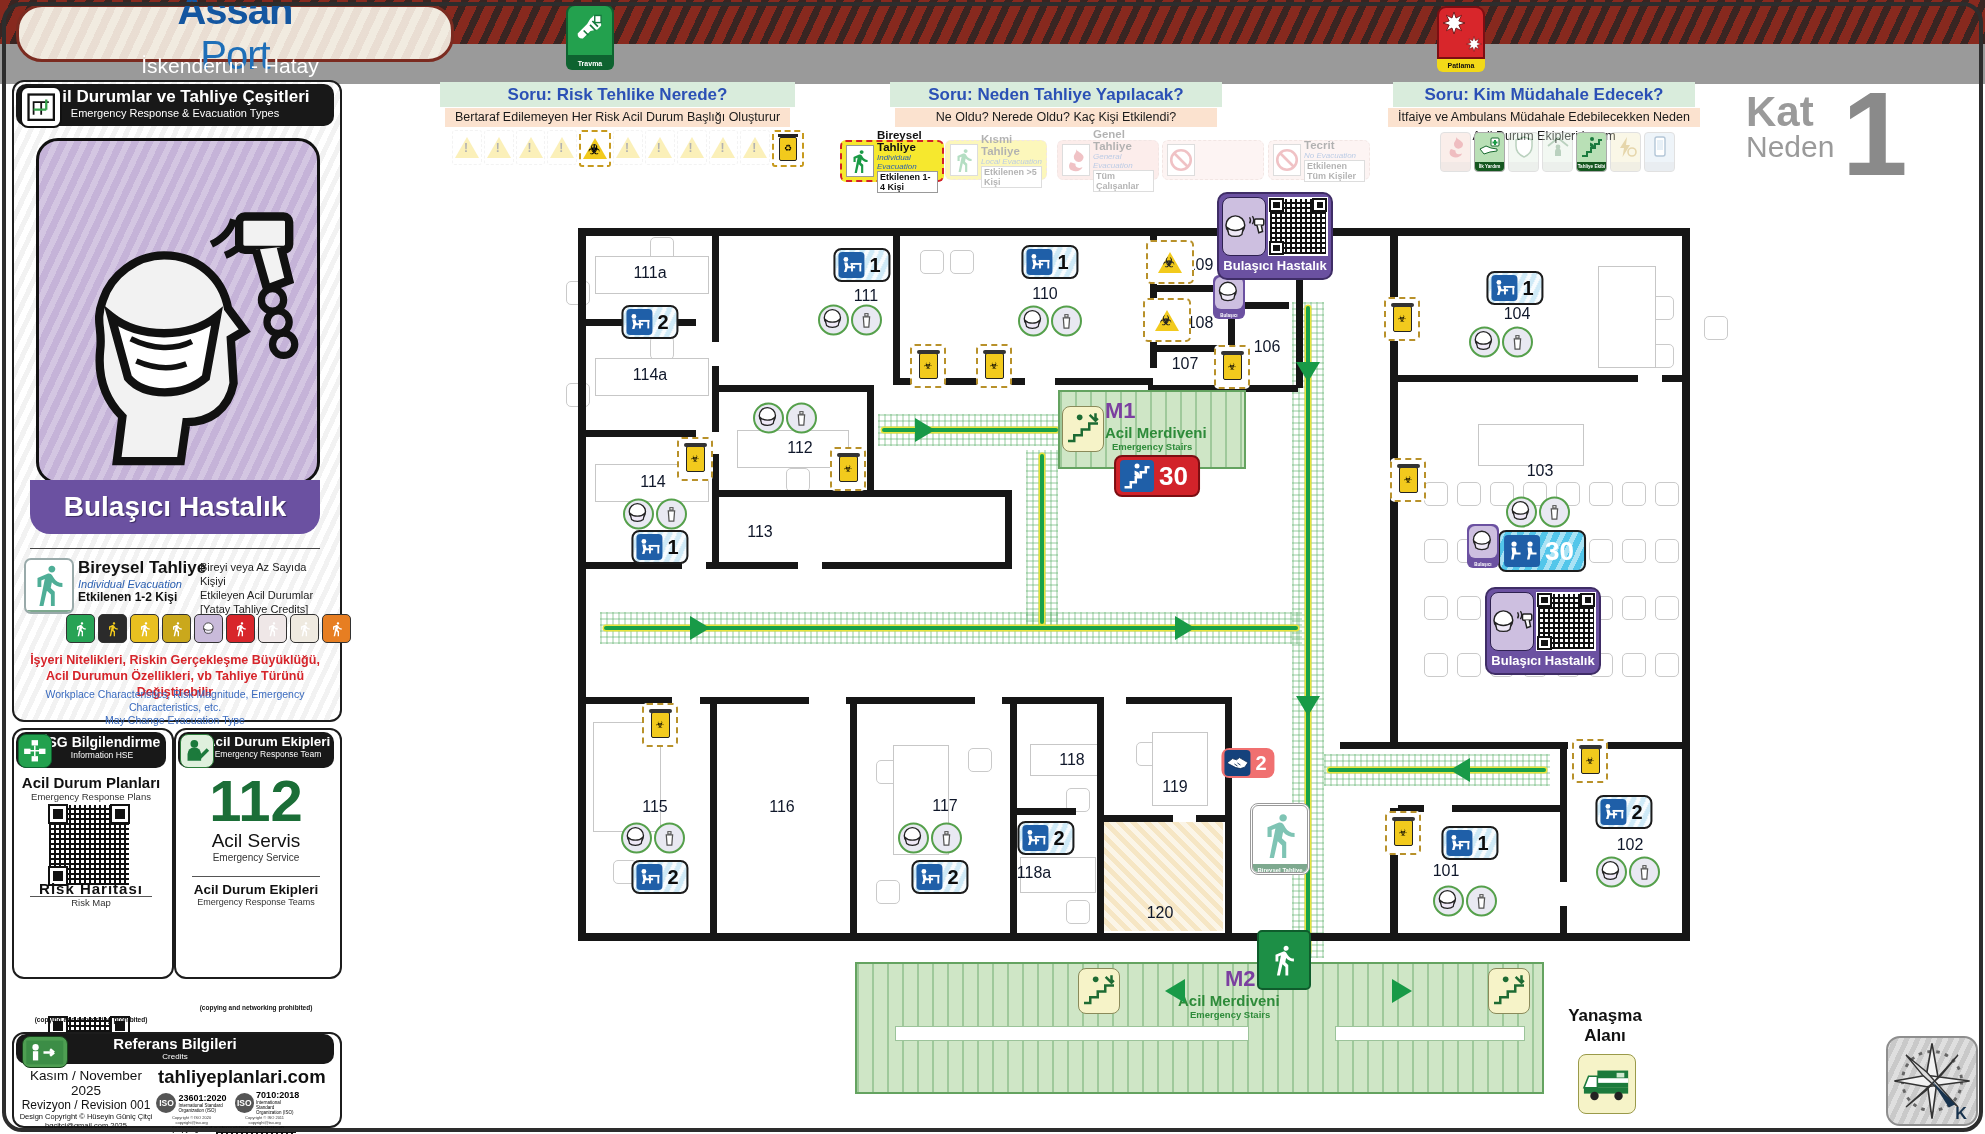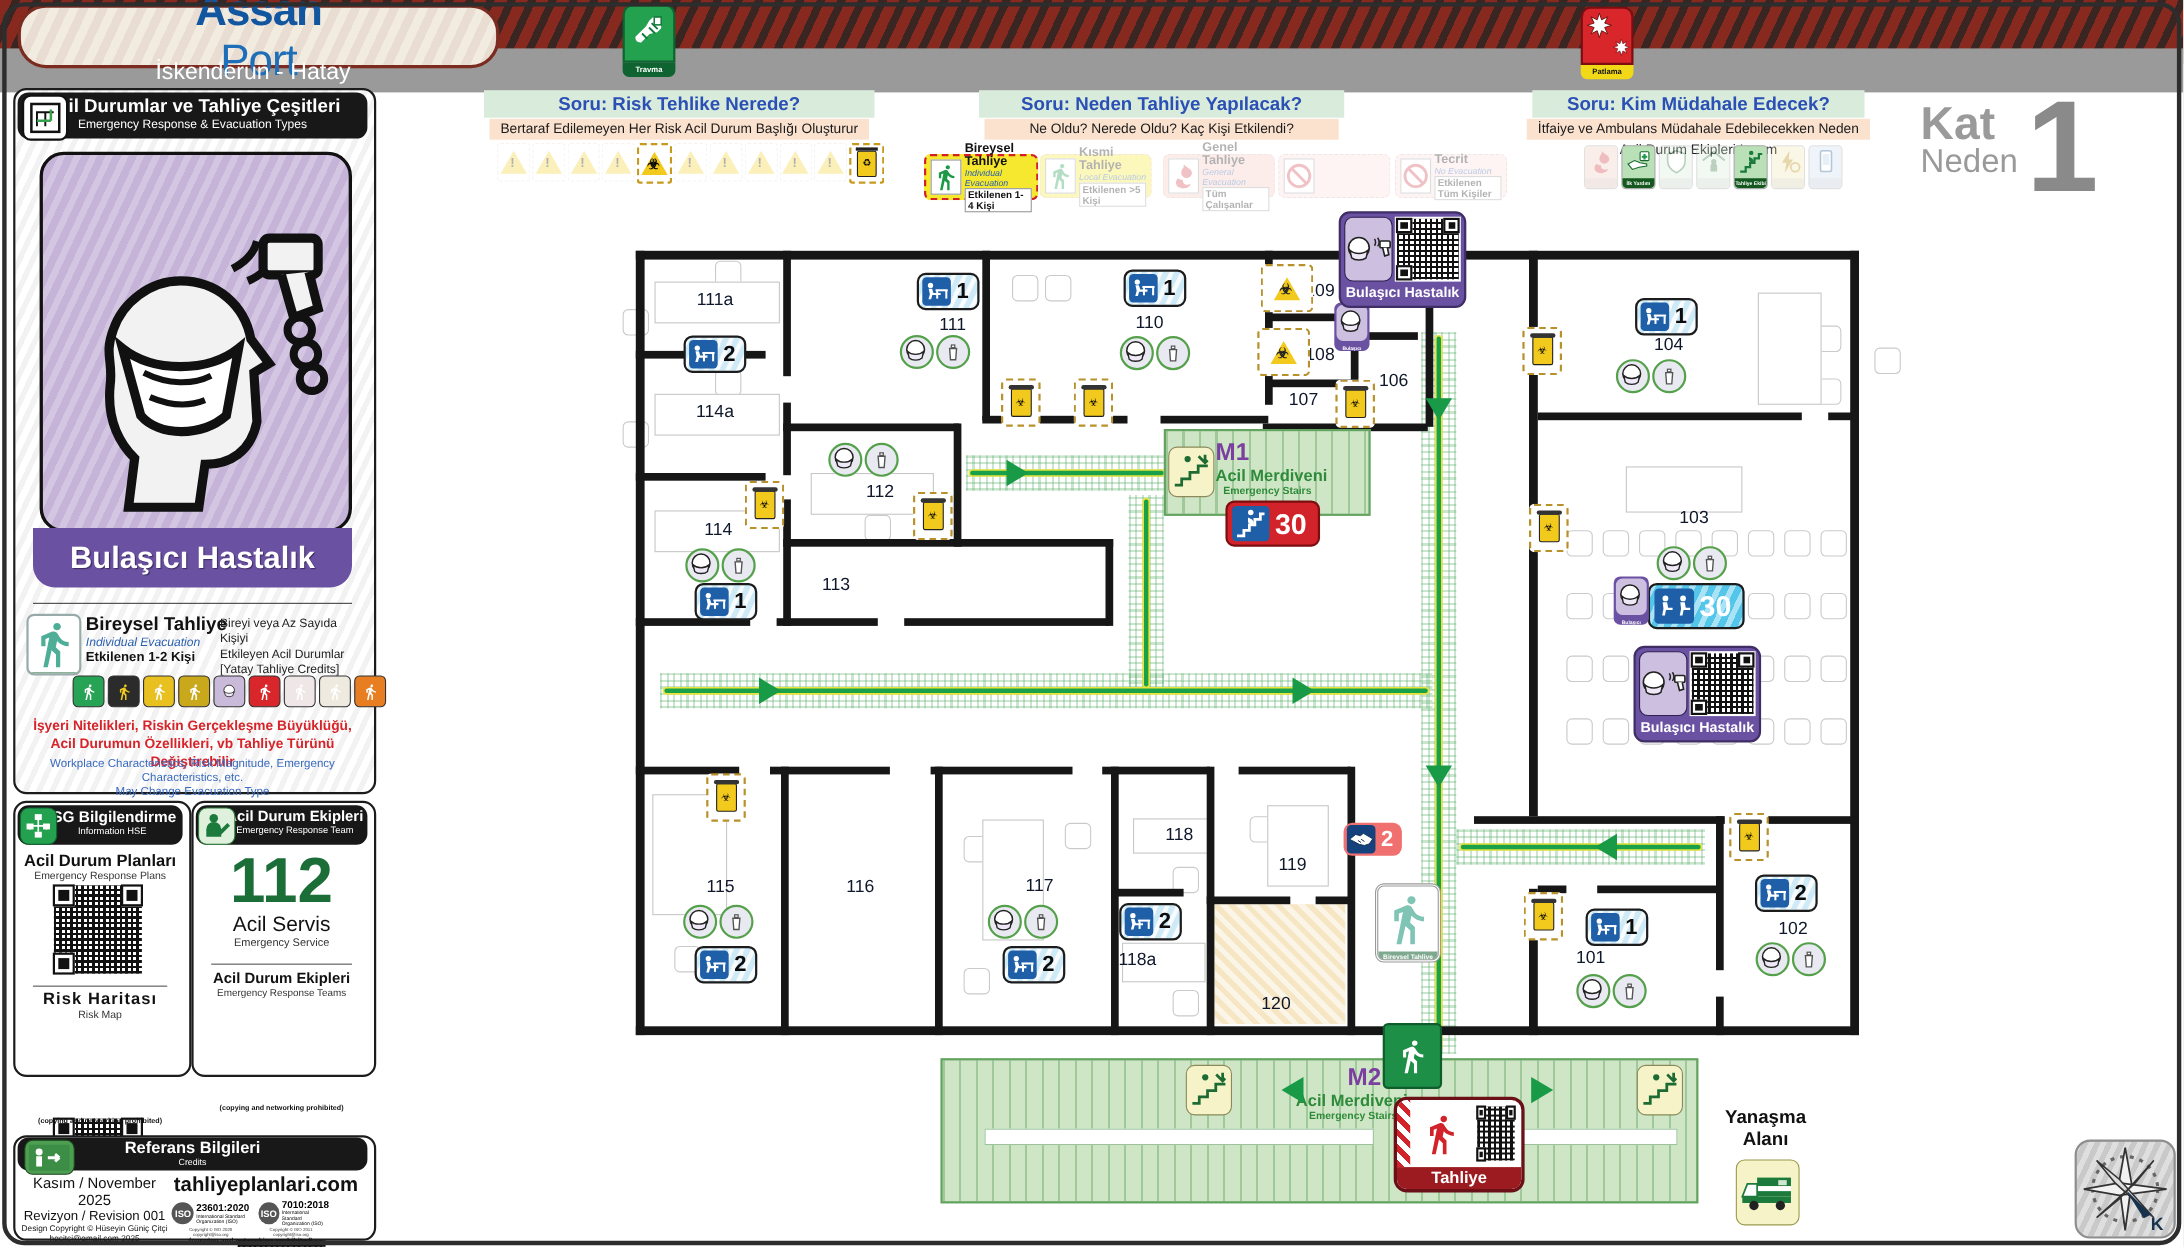--- a/index.html
+++ b/index.html
@@ -421,21 +421,21 @@
   <div class="abs ctext" style="left:14px;top:774px;width:154px">
     <div style="font-size:15px;font-weight:bold;color:#111">Acil Durum Planları</div>
     <div style="font-size:9.5px;color:#333">Emergency Response Plans</div>
   </div>
   <div class="qr abs" style="left:46px;top:802px;width:86px;height:86px">
       <i class="tl"></i>
       <i class="tr"></i>
       <i class="bl"></i>
     </div>
   <div class="abs" style="left:30px;top:896px;width:122px;border-top:1px solid #555"></div>
-  <div class="abs ctext" style="left:14px;top:900px;width:154px">
+  <div class="abs ctext" style="left:14px;top:880px;width:154px">
     <div style="font-size:15px;font-weight:bold;color:#111;letter-spacing:1px">Risk Haritası</div>
     <div style="font-size:9.5px;color:#333">Risk Map</div>
   </div>
   <div class="qr abs" style="left:46px;top:928px;width:86px;height:86px">
       <i class="tl"></i>
       <i class="tr"></i>
       <i class="bl"></i>
     </div>
   <div class="abs ctext" style="left:14px;top:1016px;width:154px;font-size:6.5px;font-weight:bold;color:#111">(copying and networking prohibited)</div>
 
@@ -1087,34 +1087,20 @@
       <div class="arr" style="border-left: 20px solid rgb(24, 154, 71); left: 690px; top: 616px;"></div>
       <div class="arr" style="border-left: 20px solid rgb(24, 154, 71); left: 1175px; top: 616px;"></div>
       <div class="arr" style="border-left: 20px solid rgb(24, 154, 71); left: 915px; top: 418px;"></div>
       <div class="arr" style="border-top: 20px solid rgb(24, 154, 71); left: 1296px; top: 362px;"></div>
       <div class="arr" style="border-top: 20px solid rgb(24, 154, 71); left: 1296px; top: 696px;"></div>
       <div class="arr" style="border-right: 20px solid rgb(24, 154, 71); left: 1438px; top: 758px;"></div>
       <div class="arr" style="border-right: 20px solid rgb(24, 154, 71); left: 1153px; top: 979px;"></div>
       <div class="arr" style="border-left: 20px solid rgb(24, 154, 71); left: 1392px; top: 979px;"></div>
     </div>
 
-  <div class="tahliye">
-    <div class="hstrip"></div>
-    <div style="display:flex;align-items:center;justify-content:center" id="tahrun">
-        <div style="width:40px;height:46px"><svg viewBox="0 0 24 24" style="width:100%;height:100%">
-            <path fill="#d2232a" d="M13.5 5.5c1 0 1.8-.8 1.8-1.8S14.5 2 13.5 2s-1.8.8-1.8 1.8.8 1.7 1.8 1.7zM9.8 8.9 7 23h2.1l1.8-8 2.1 2v6h2v-7.5l-2.1-2 .6-3C14.8 12 16.8 13 19 13v-2c-1.9 0-3.5-1-4.3-2.4l-1-1.6c-.4-.6-1-1-1.7-1-.3 0-.5.1-.8.1L6 8.3V13h2V9.6l1.8-.7z"></path>
-          </svg></div>
-      </div>
-    <div class="qr" style="margin:4px">
-        <i class="tl"></i>
-        <i class="tr"></i>
-        <i class="bl"></i>
-      </div>
-    <div class="lab">Tahliye</div>
-  </div>
 
   <div class="berth">
     <div>Yanaşma</div>
       <div>Alanı</div>
   </div>
   <div class="amb" id="ambicon">
       <svg viewBox="0 0 26 18" style="width:100%;height:100%">
         <rect x="8" y="2" width="16" height="9" fill="#1c7a3c"></rect>
         <rect x="8" y="6" width="16" height="2.4" fill="#fff"></rect>
         <path d="M1 11l2.4-6H8v6z" fill="#fff" stroke="#1c7a3c" stroke-width=".8"></path>

